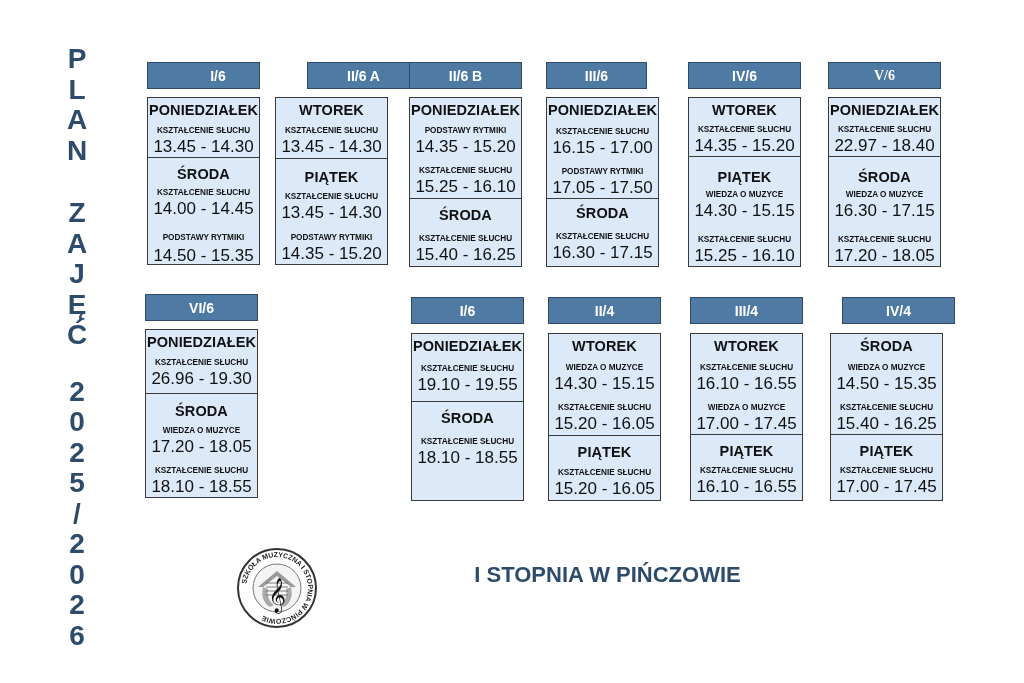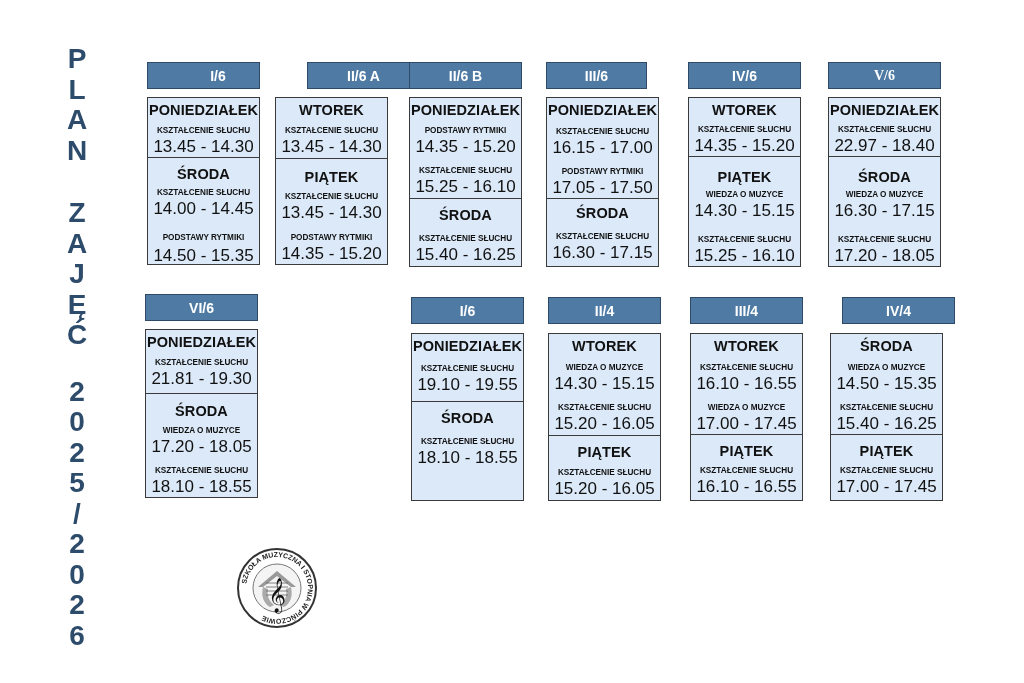--- a/index.html
+++ b/index.html
@@ -143,21 +143,21 @@
     <div class="subj gap">KSZTAŁCENIE SŁUCHU</div>
     <div class="time">17.20 - 18.05</div>
   </div>
 </div>
 
 <div class="hdr" style="left:145px;top:294px;width:113px;">VI/6</div>
 <div class="box" style="left:145px;top:329px;width:113px;height:169px;">
   <div class="sec" style="height:68px;">
     <div class="day">PONIEDZIAŁEK</div>
     <div class="subj">KSZTAŁCENIE SŁUCHU</div>
-    <div class="time">21.81 - 19.30</div>
+    <div class="time">26.96 - 19.30</div>
   </div>
   <div class="sec" style="flex:1;">
     <div class="day" style="margin-top:9px">ŚRODA</div>
     <div class="subj" style="margin-top:7px">WIEDZA O MUZYCE</div>
     <div class="time">17.20 - 18.05</div>
     <div class="subj" style="margin-top:9px">KSZTAŁCENIE SŁUCHU</div>
     <div class="time">18.10 - 18.55</div>
   </div>
 </div>
 
@@ -240,13 +240,14 @@
       <line x1="30" y1="36" x2="52" y2="36"></line>
         <line x1="30" y1="40" x2="52" y2="40"></line>
       <line x1="30" y1="44" x2="52" y2="44"></line>
         <line x1="30" y1="48" x2="52" y2="48"></line>
     </g>
     <text x="41" y="58" text-anchor="middle" font-size="30" fill="#111" font-family="DejaVu Sans, sans-serif">𝄞</text>
   </svg>
 </div>
 
 <div class="school">
+  <div>I STOPNIA W PIŃCZOWIE</div>
 </div>
 
 </body></html>

